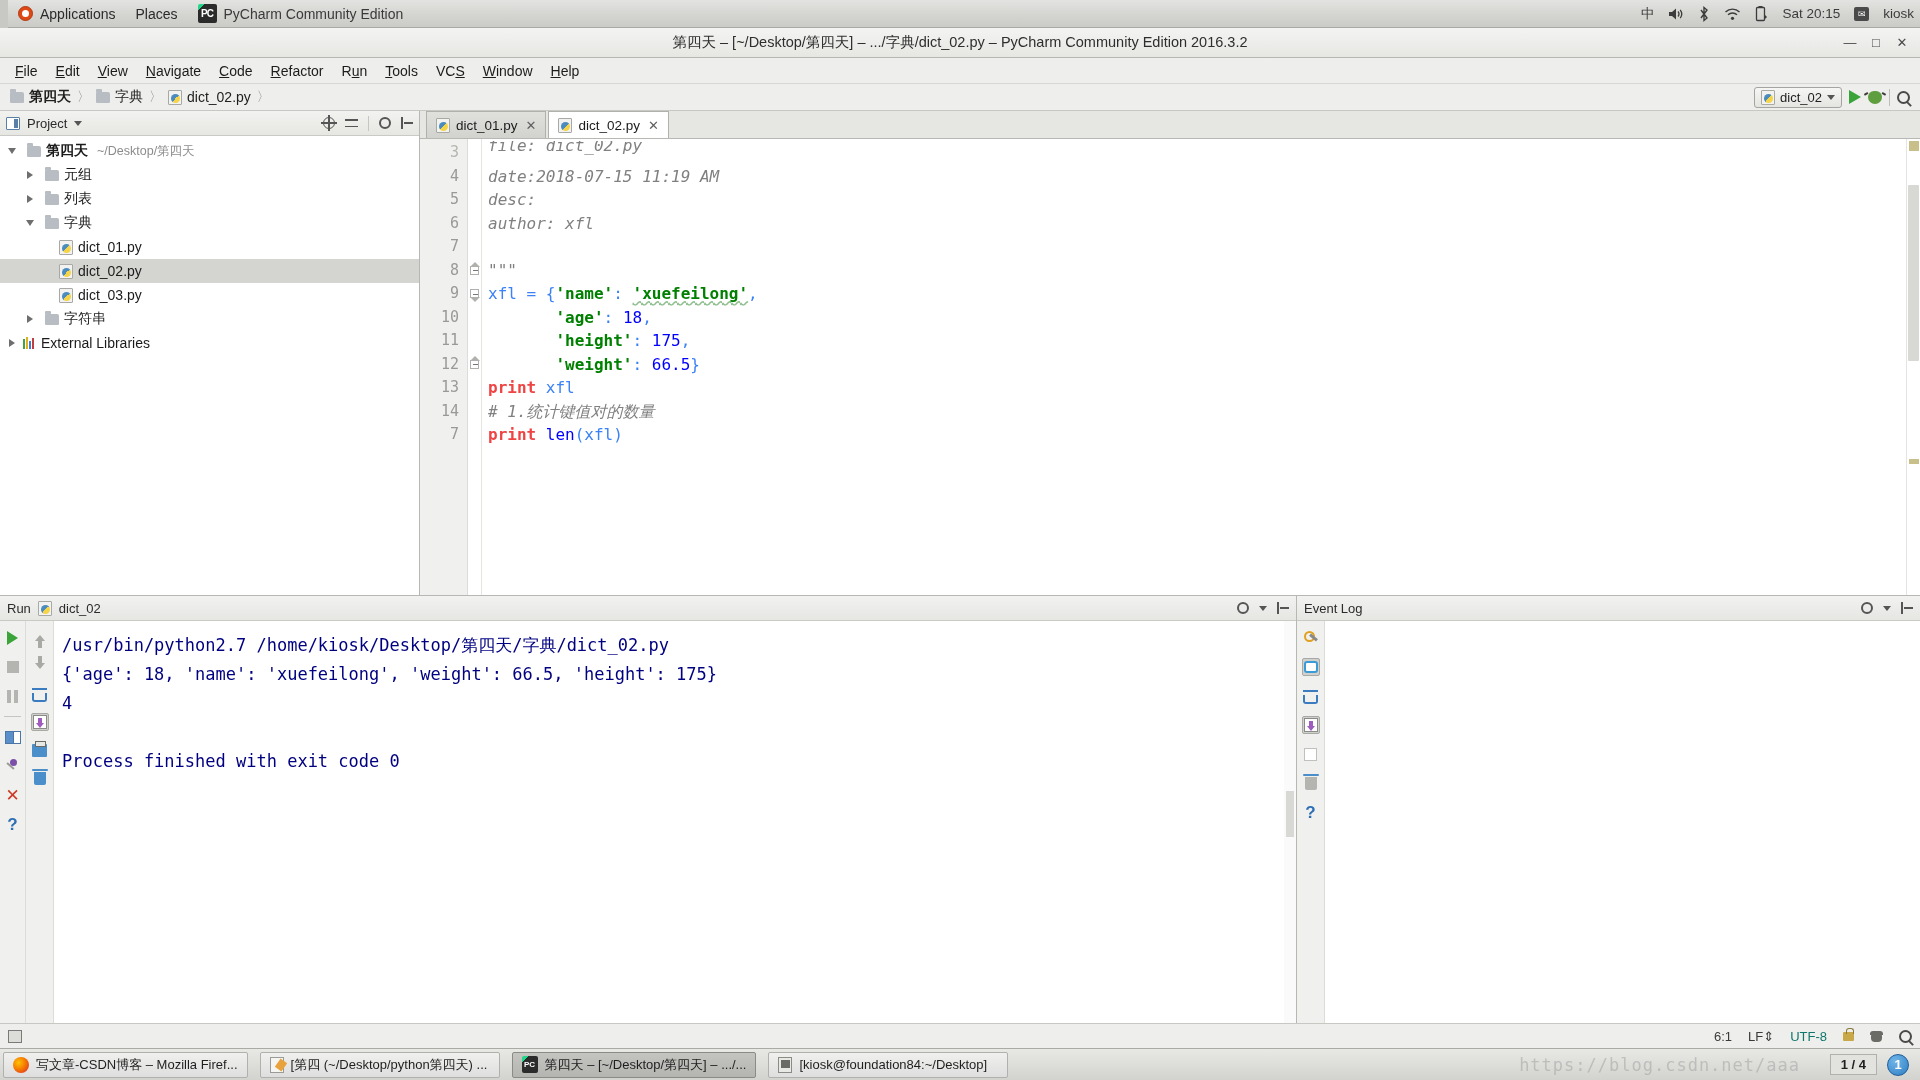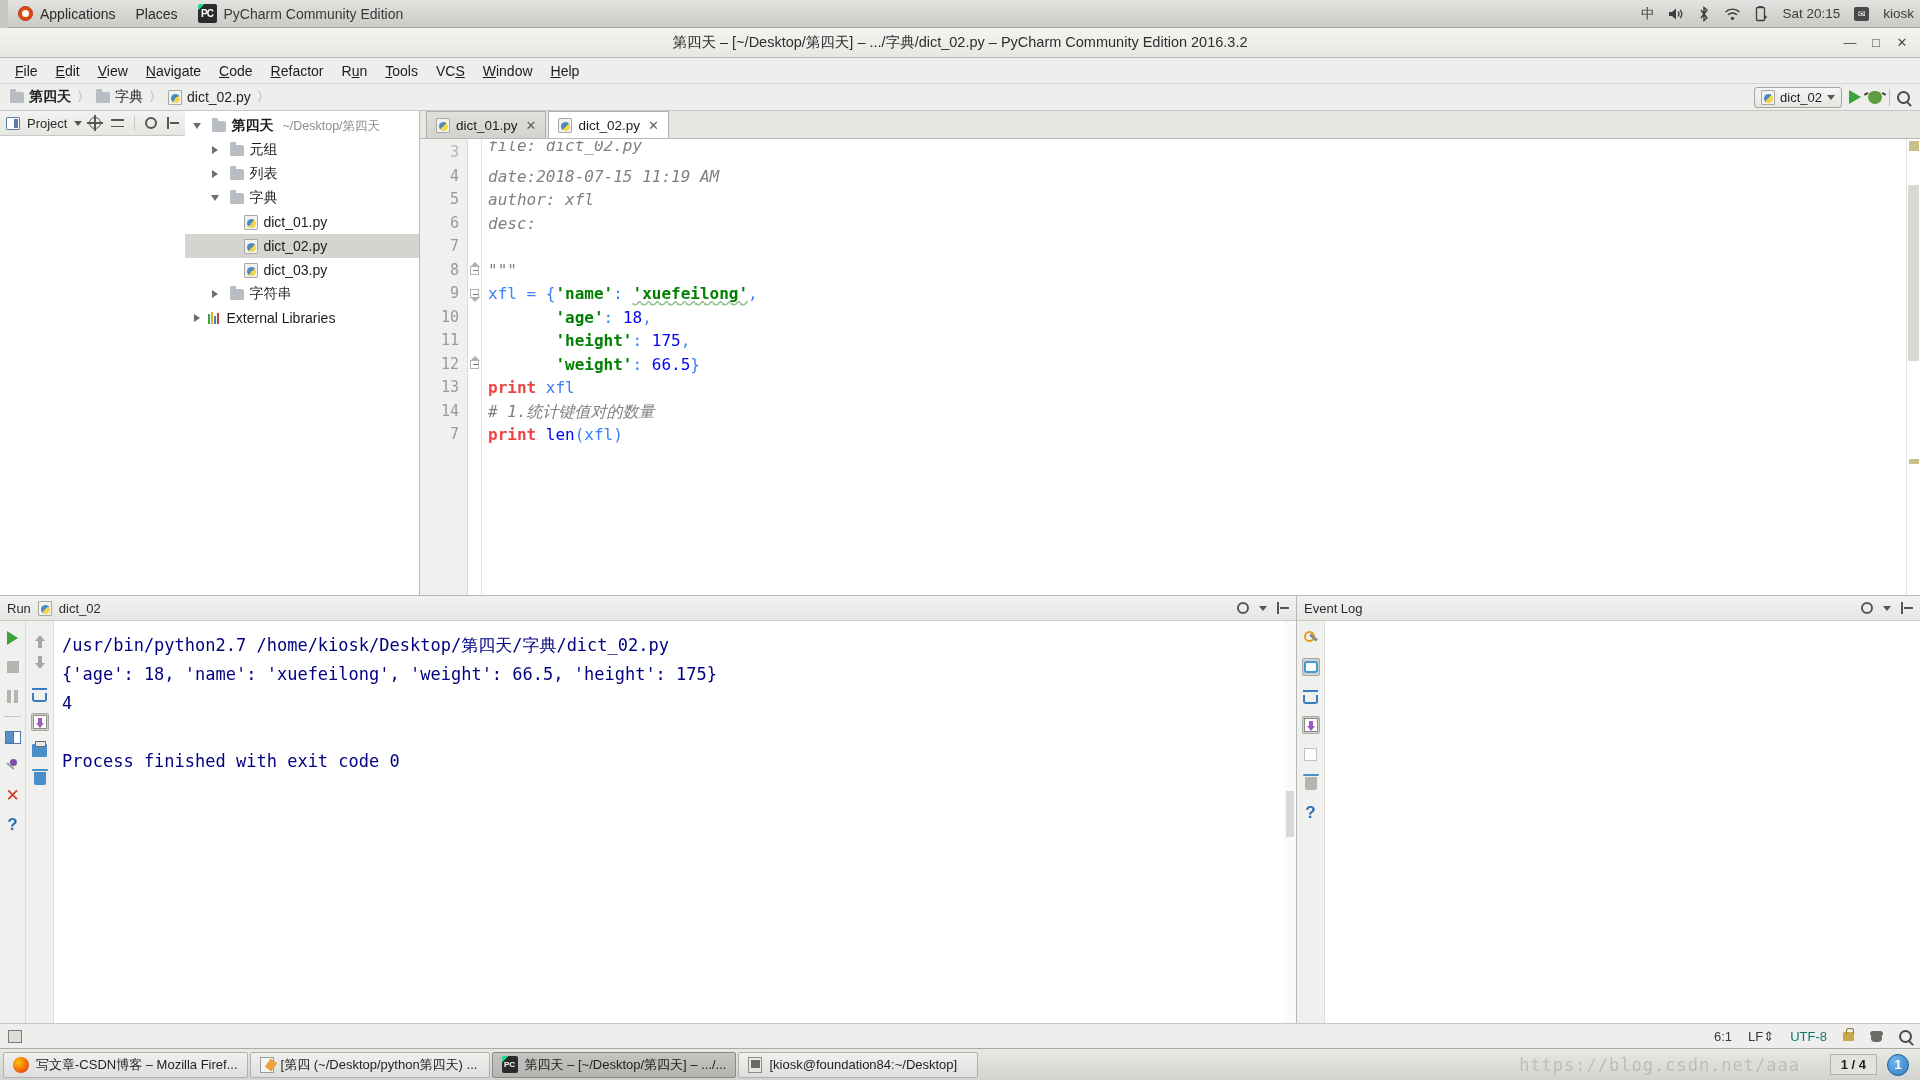--- a/index.html
+++ b/index.html
@@ -145,21 +145,21 @@
     width:6px;height:2px;background:#4a4a4a; transform: rotate(45deg);
   }
 
   
   .main-area { flex: 1; display: flex; min-height: 0; }
 
   
   .project-panel {
     width: 420px; background: #fff;
     border-right: 1px solid #b7b7b4;
-    display: flex; 
+    display: flex; flex-direction: column;
   }
   .panel-head {
     height: 25px; background: linear-gradient(to bottom,#f2f2f0,#e6e6e3);
     border-bottom: 1px solid #c9c9c6;
     display: flex; align-items: center; padding: 0 6px; gap: 7px;
     font-size: 13px; color: #2b2b2b;
   }
   .proj-ico {
     width: 14px;height:13px;border:1.5px solid #5b80a8;border-radius:1px;
     background:#fff; position:relative;
@@ -619,22 +619,22 @@
               <div>
                 <span class="fold-mark end"></span>
               </div>
               <div></div>
               <div></div>
               <div></div>
             </div>
           <div class="code" id="code-area">
               <div class="code-line" style="height: 23.5px; overflow: hidden; line-height: 10px; color: rgb(176, 176, 173);"><span class="c-doc">file: dict_02.py</span></div>
               <div class="code-line"><span class="c-doc">date:2018-07-15 11:19 AM</span></div>
+              <div class="code-line"><span class="c-doc">desc:</span></div>
               <div class="code-line"><span class="c-doc">author: xfl</span></div>
-              <div class="code-line"><span class="c-doc">desc:</span></div>
               <div class="code-line"><span class="c-plain"></span></div>
               <div class="code-line"><span class="c-doc">"""</span></div>
               <div class="code-line"><span class="c-plain">xfl = {</span><span class="c-str">'name'</span><span class="c-plain">: </span><span class="c-str typo">'xuefeilong'</span><span class="c-plain">,</span></div>
               <div class="code-line"><span class="c-plain">       </span><span class="c-str">'age'</span><span class="c-plain">: </span><span class="c-num">18</span><span class="c-plain">,</span></div>
               <div class="code-line"><span class="c-plain">       </span><span class="c-str">'height'</span><span class="c-plain">: </span><span class="c-num">175</span><span class="c-plain">,</span></div>
               <div class="code-line"><span class="c-plain">       </span><span class="c-str">'weight'</span><span class="c-plain">: </span><span class="c-num">66.5</span><span class="c-plain">}</span></div>
               <div class="code-line"><span class="c-kw">print</span><span class="c-plain"> xfl</span></div>
               <div class="code-line"><span class="c-comment"># 1.统计键值对的数量</span></div>
               <div class="code-line"><span class="c-kw">print</span><span class="c-plain"> </span><span class="c-fn">len</span><span class="c-plain">(xfl)</span></div>
             </div>
@@ -771,21 +771,21 @@
         </span>
         <span class="sb-muted">UTF-8</span>
         <span class="lock-ico"></span>
         <span class="hector-ico"></span>
         <span class="search-ico"></span>
       </span>
     </div>
   </div>
 
   <div class="taskbar">
-    <div id="tasks" style="display:flex;gap:2px;">
+    <div id="tasks" style="display:flex;gap:12px;">
         <div class="task">
           <span class="ff-ico"></span>
           <span class="tlabel">写文章-CSDN博客 – Mozilla Firef...</span>
         </div>
         <div class="task">
           <span class="note-ico"></span>
           <span class="tlabel">[第四 (~/Desktop/python第四天) ...</span>
         </div>
         <div class="task active">
           <span class="pc-ico">PC</span>

